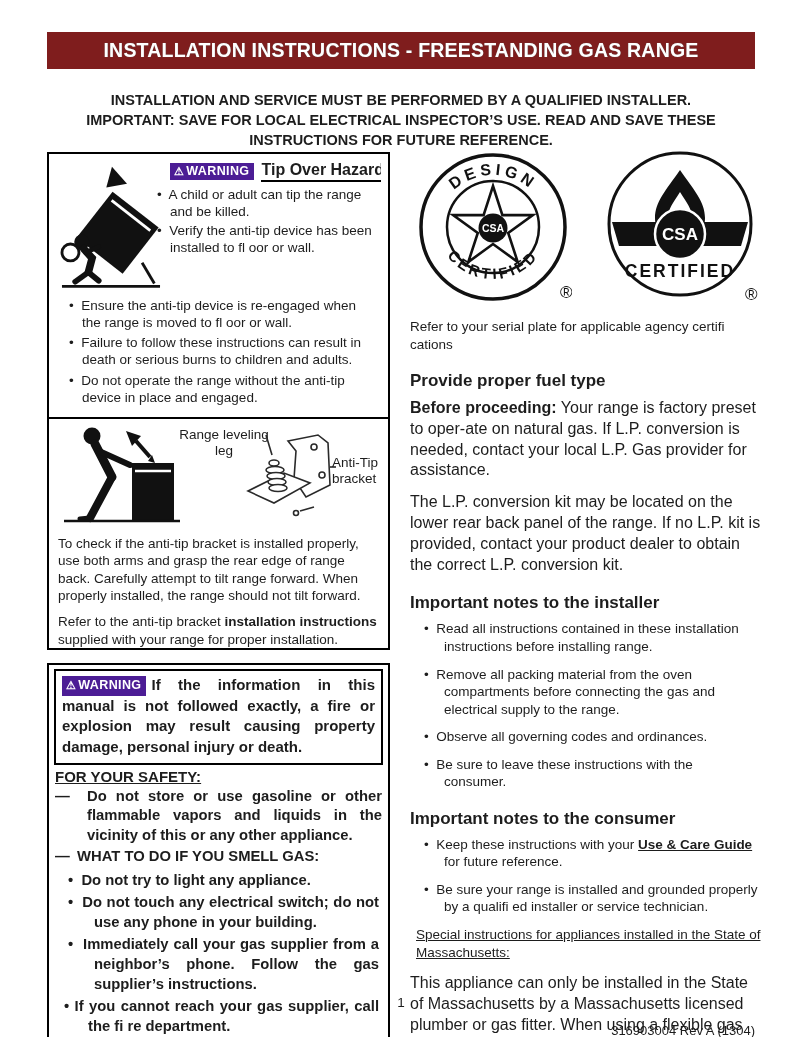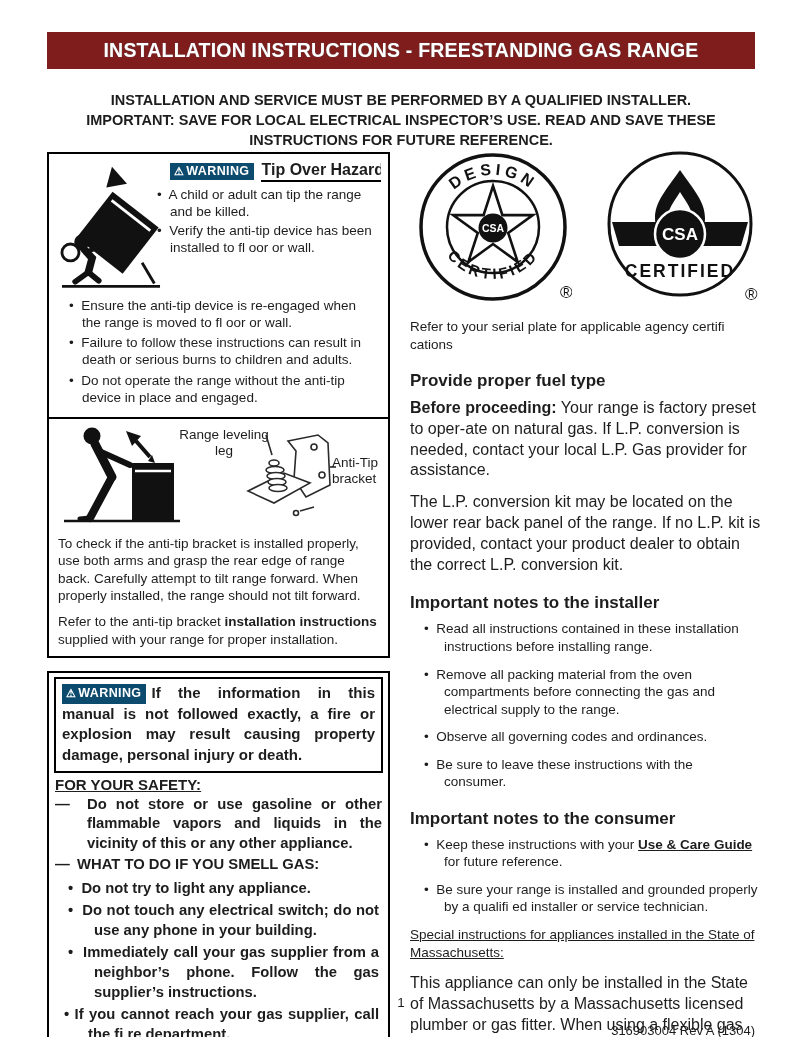--- a/index.html
+++ b/index.html
@@ -21,36 +21,36 @@
     font-weight:bold;font-size:14.5px;line-height:1.38;
   }
   .col-left{position:absolute;left:47px;top:152px;width:343px;}
   .col-right{position:absolute;left:410px;top:150px;width:352px;}
   .box{border:2px solid #000;box-sizing:border-box;background:#fff;}
   .boxA{padding:5px 7px 7px 7px;}
   .boxA .toprow{overflow:hidden;}
   .boxA .tipimg{float:left;width:110px;height:132px;margin:2px 4px 0 0;}
   .warnline{display:flex;align-items:center;gap:7px;margin:2px 0 4px 0;}
   .warn-badge{
-    background:#0c4a6e;color:#fff;font-weight:bold;font-size:12.5px;
+    background:#4c1d95;color:#fff;font-weight:bold;font-size:12.5px;
     padding:1px 5px 2px 4px;letter-spacing:.4px;white-space:nowrap;display:inline-block;
   }
   .warn-badge .tri{font-size:11px;margin-right:2px;}
   .tip-title{
     font-weight:bold;font-size:16px;border-bottom:2.5px solid #000;padding-bottom:1px;white-space:nowrap;
   }
   ul.plain{list-style:none;margin:4px;padding:0;}
   .bullets-sm li{
     font-size:13.5px;line-height:1.26;padding-left:26px;text-indent:-13px;margin:2px 0;
   }
   .bullets-out{clear:both;margin-top:4px;}
   .bullets-out li{
     font-size:13.5px;line-height:1.27;padding-left:22px;text-indent:-13px;margin:3px 0;
   }
-  .boxB{margin-top:-2px;padding:6px 7px 8px 7px;}
+  .boxB{margin-top:-2px;padding:6px 7px 0 7px;}
   .diagram{position:relative;height:102px;}
   .diagram .person{position:absolute;left:6px;top:0;width:122px;height:100px;}
   .diagram .lbl-leveling{
     position:absolute;left:118px;top:2px;width:100px;text-align:center;
     font-size:13.5px;line-height:1.2;
   }
   .diagram .bracket{position:absolute;left:188px;top:8px;width:92px;height:92px;}
   .diagram .lbl-bracket{
     position:absolute;left:276px;top:30px;width:60px;font-size:13.5px;line-height:1.2;
   }
@@ -74,21 +74,21 @@
   .logo{position:relative;width:158px;height:158px;}
   .logo svg{display:block;}
   .caption{font-size:13.5px;line-height:1.3;margin:10px 0 0 0;}
   .rc-head{font-weight:bold;font-size:17px;margin:18px 0 7px 0;}
   .rc-p{font-size:16px;line-height:1.3;margin:0 0 11px 0;}
   .rc-bullets li{
     font-size:13.5px;line-height:1.3;margin:0 0 10px 0;
     padding-left:30px;text-indent:-20px;
   }
   .special-head{
-    font-size:13.5px;line-height:1.35;text-decoration:underline;margin:4px 0 11px 0;
+    font-size:13.5px;line-height:1.35;text-decoration:underline;margin:4px 0 11px 6px;
   }
   .bold{font-weight:bold;}
   .bold-underline{font-weight:bold;text-decoration:underline;}
   .footer-page{
     position:absolute;left:0;top:995px;width:802px;text-align:center;font-size:13.5px;
   }
   .footer-doc{
     position:absolute;right:47px;top:1023px;font-size:13px;
   }
 </style>

